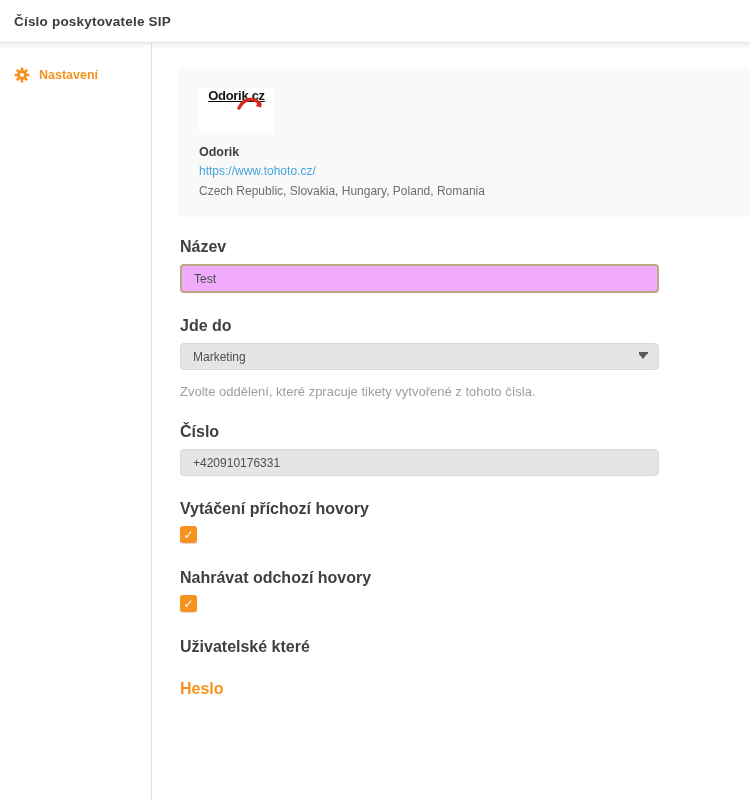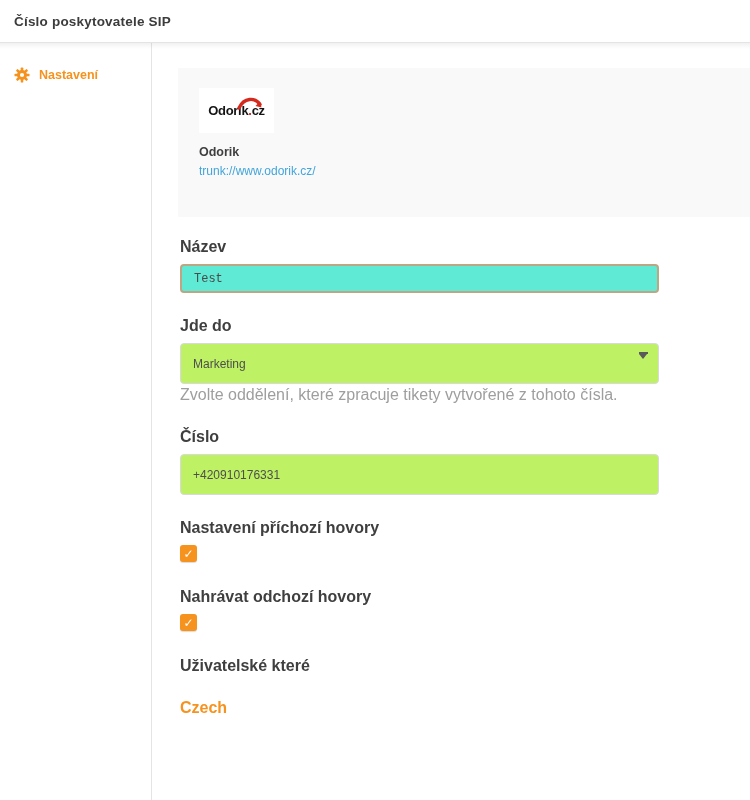--- a/index.html
+++ b/index.html
@@ -23,40 +23,40 @@
   .gear-icon { width:16px; height:16px; display:block; }
   .sidebar-label { font-size:12.5px; font-weight:bold; color:#f6921e; }
 
   
   .main { flex:1; padding-left:26px; overflow:hidden; }
 
   
   .provider-card { margin-top:25px; height:149px; background:#f9f9f9;
     padding:20px 0 0 21px; }
   .logo-box { width:75px; height:45px; background:#fff; display:flex;
-    align-items:center; justify-content:center; position:relative; }
+    justify-content:center; position:relative;text-decoration:underline; }
   .logo-text { font-size:13px; font-weight:bold; color:#141414; letter-spacing:-.3px; }
   .logo-dot { color:#d42a1e; }
   .logo-swoosh { position:absolute; top:9px; right:11px; }
   .provider-name { margin-top:12px; font-size:12.5px; font-weight:bold; color:#3f3f3f; }
   .provider-url { margin-top:5px; font-size:12px; color:#43a5dc; text-decoration:none;
     display:inline-block; }
   .provider-countries { margin-top:5px; font-size:12px; color:#6e6e6e; }
 
   
   .form { margin-left:2px; margin-top:21px; width:479px; }
   .form-group { margin-bottom:24px; }
   .field-label { display:block; font-size:16px; font-weight:bold; color:#3f3f3f;
     margin-bottom:8px; }
   .field-label.accent { color:#f6921e; }
-  .field { width:100%; height:41px; border:1px solid #d9d9d9; border-radius:4px;
+  .field { width:100%; height:27px; border:1px solid #d9d9d9; border-radius:4px;
     padding:0 12px; font-family:"Liberation Sans","DejaVu Sans",sans-serif;
-    font-size:12px; color:#4e4e4e; background:#bef264; outline:none; display:block; }
-  .name-input { background:#5eead4; border:2px solid #bca684; height:29px; color:#4a4a4a;font-family:Liberation Mono, monospace; }
-  .hint { margin-top:2px; font-size:16px; color:#9e9e9e; }
+    font-size:12px; color:#4e4e4e; background:#e5e5e5; outline:none; display:block; }
+  .name-input { background:#f0abfc; border:2px solid #bca684; height:29px; color:#4a4a4a; }
+  .hint { margin-top:14px; font-size:13px; color:#9e9e9e; }
 
   
   .select-wrap { position:relative; }
   .caret { position:absolute; right:12px; top:11px; width:0; height:0;
     border-left:4.5px solid transparent; border-right:4.5px solid transparent;
     border-top:5px solid #5a5a5a; }
   .caret::before { content:""; position:absolute; left:-4.5px; top:-7px; width:9px;
     height:1.5px; background:#5a5a5a; }
   .select-wrap .field { cursor:pointer; }
 
@@ -101,21 +101,22 @@
 
     <section class="provider-card">
       <div class="logo-box">
         <span class="logo-text"><span>Odorik</span><span class="logo-dot">.</span><span>cz</span></span>
         <svg class="logo-swoosh" width="26" height="13" viewBox="0 0 26 13">
           <path d="M2,11 C7,0.5 18,0 23,7.5" fill="none" stroke="#d42a1e" stroke-width="3.4" stroke-linecap="round"></path>
           <path d="M24.5,10.5 L18.5,9 L23,4.5 Z" fill="#d42a1e"></path>
         </svg>
       </div>
       <div class="provider-name">Odorik</div>
-      <a class="provider-url" href="#">trunk://www.odorik.cz/</a>
+      <a class="provider-url" href="#">https://www.tohoto.cz/</a>
+      <div class="provider-countries">Czech Republic, Slovakia, Hungary, Poland, Romania</div>
     </section>
 
     <form class="form">
 
       <div class="form-group">
         <label class="field-label">Název</label>
         <input class="field name-input" readonly="" value="Test" style="">
       </div>
 
       <div class="form-group">
@@ -127,37 +128,37 @@
         <div class="hint">Zvolte oddělení, které zpracuje tikety vytvořené z tohoto čísla.</div>
       </div>
 
       <div class="form-group">
         <label class="field-label">Číslo</label>
         <input class="field" readonly="" value="+420910176331" style="">
       </div>
 
 
       <div class="form-group checkbox-group">
-        <label class="field-label">Nastavení příchozí hovory</label>
+        <label class="field-label">Vytáčení příchozí hovory</label>
         <div class="checkbox">
           <span class="check-glyph">✓</span>
         </div>
       </div>
 
       <div class="form-group checkbox-group">
         <label class="field-label">Nahrávat odchozí hovory</label>
         <div class="checkbox">
           <span class="check-glyph">✓</span>
         </div>
       </div>
 
       <div class="form-group">
         <label class="field-label">Uživatelské které</label>
       </div>
 
       <div class="form-group">
-        <label class="field-label accent">Czech</label>
+        <label class="field-label accent">Heslo</label>
 
       </div>
 
     </form>
   </main>
 </div>
 
 </body></html>

